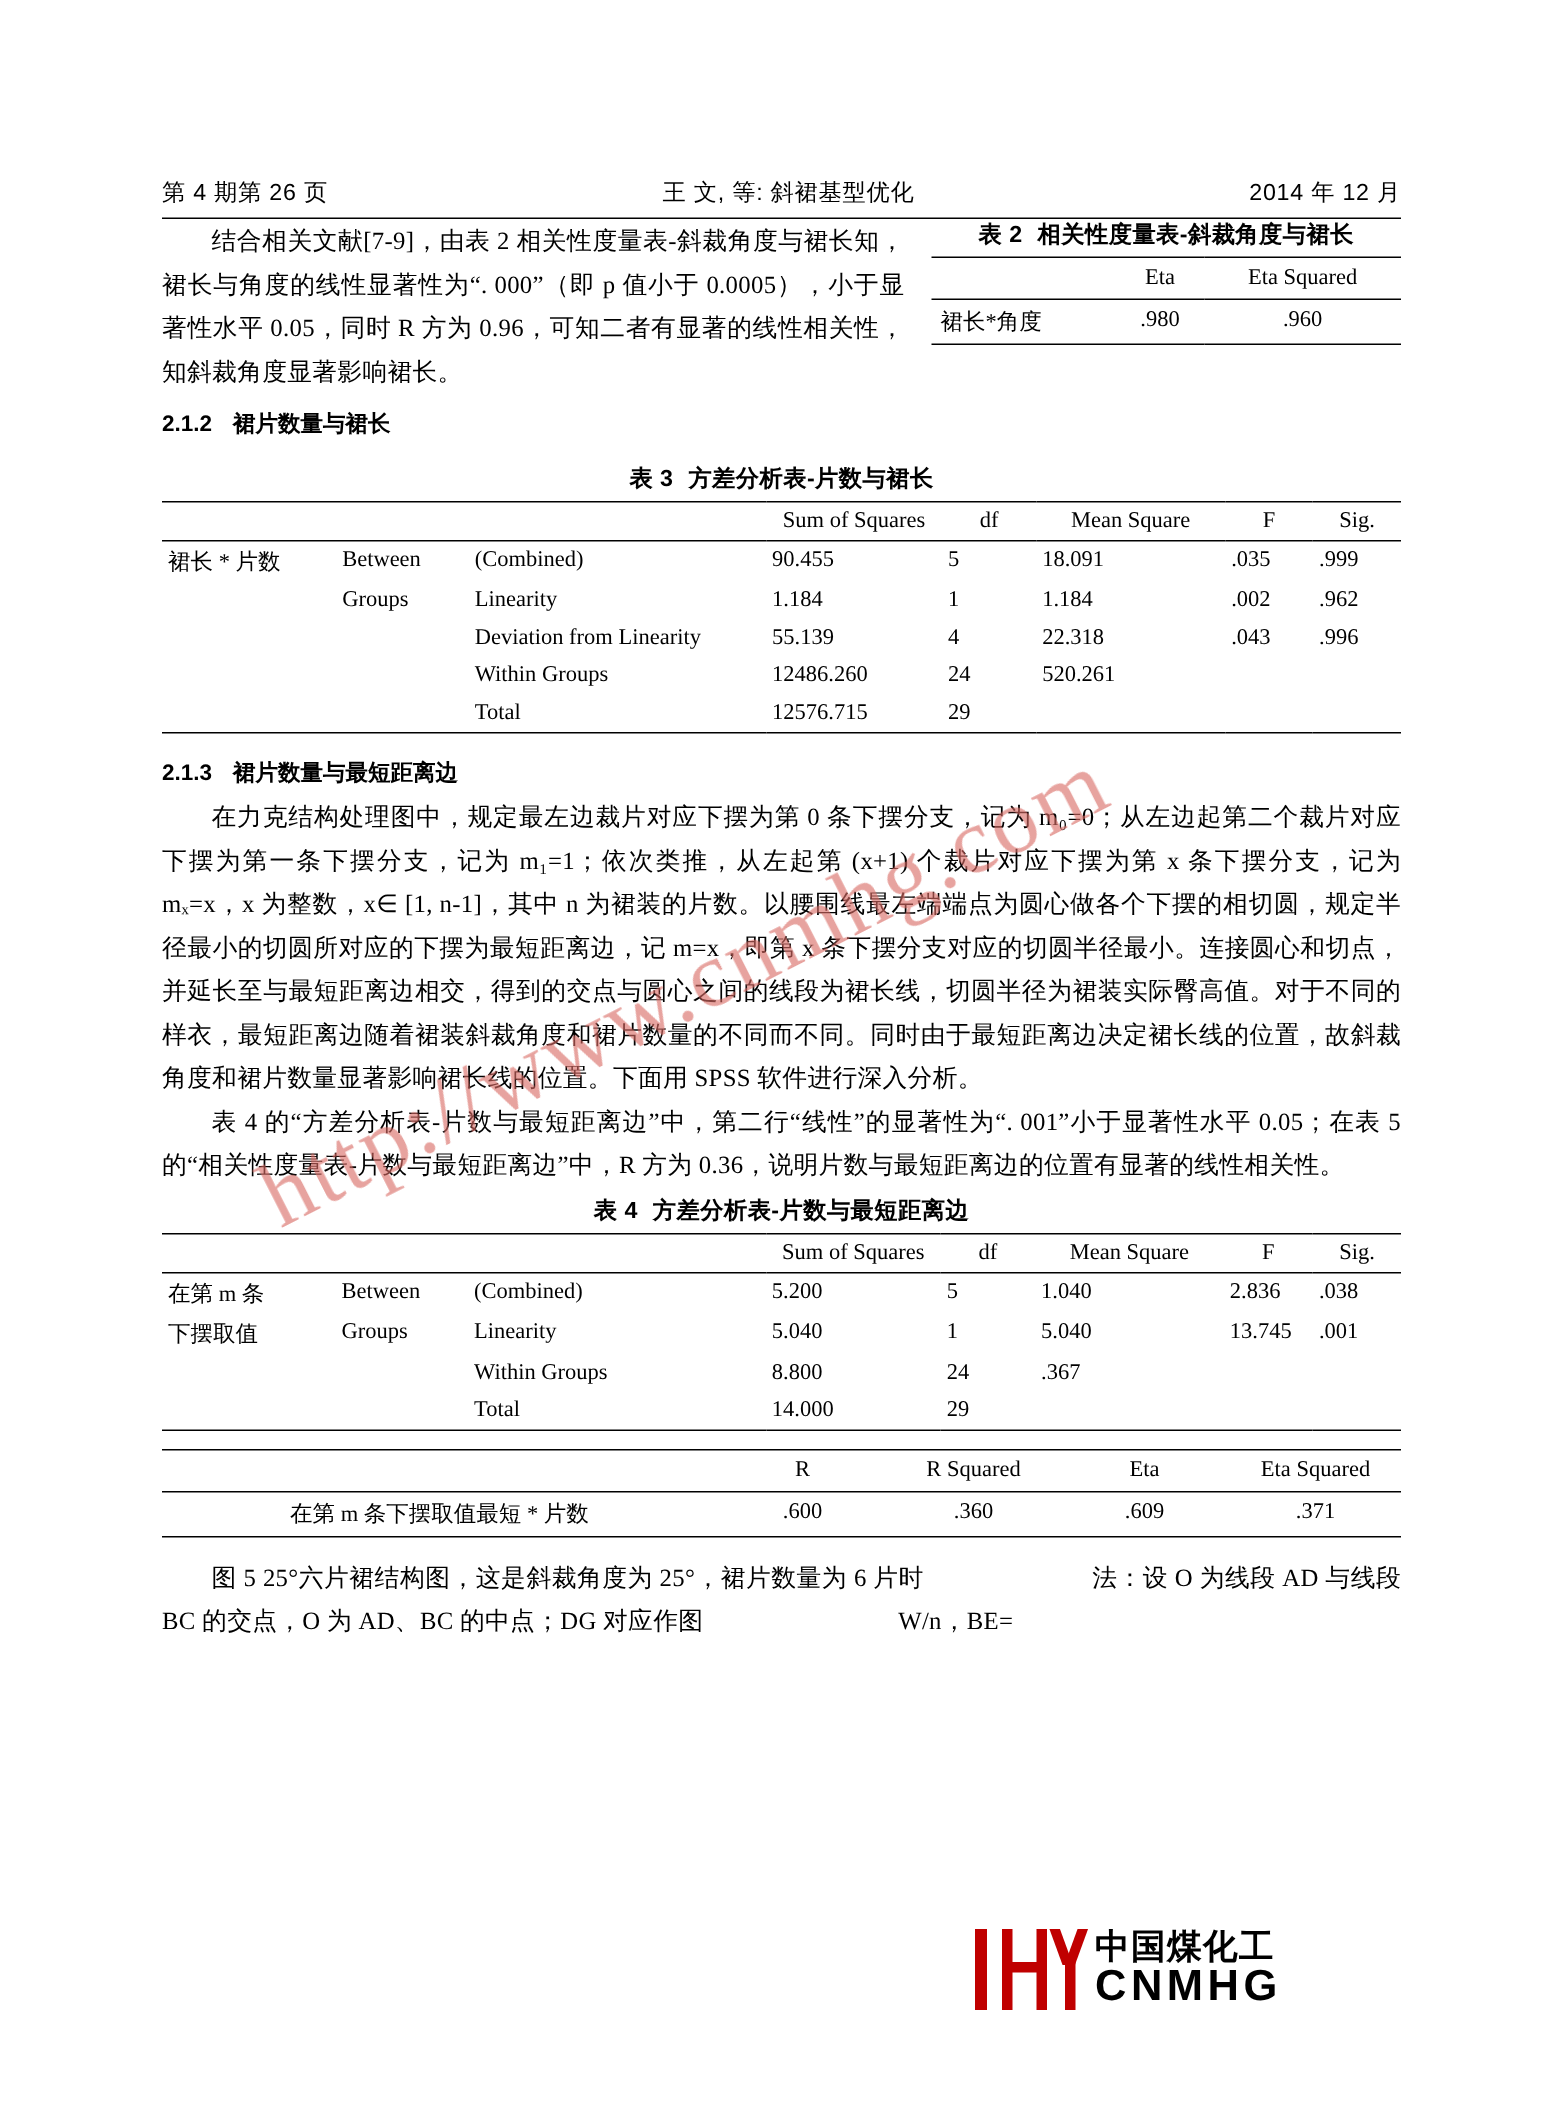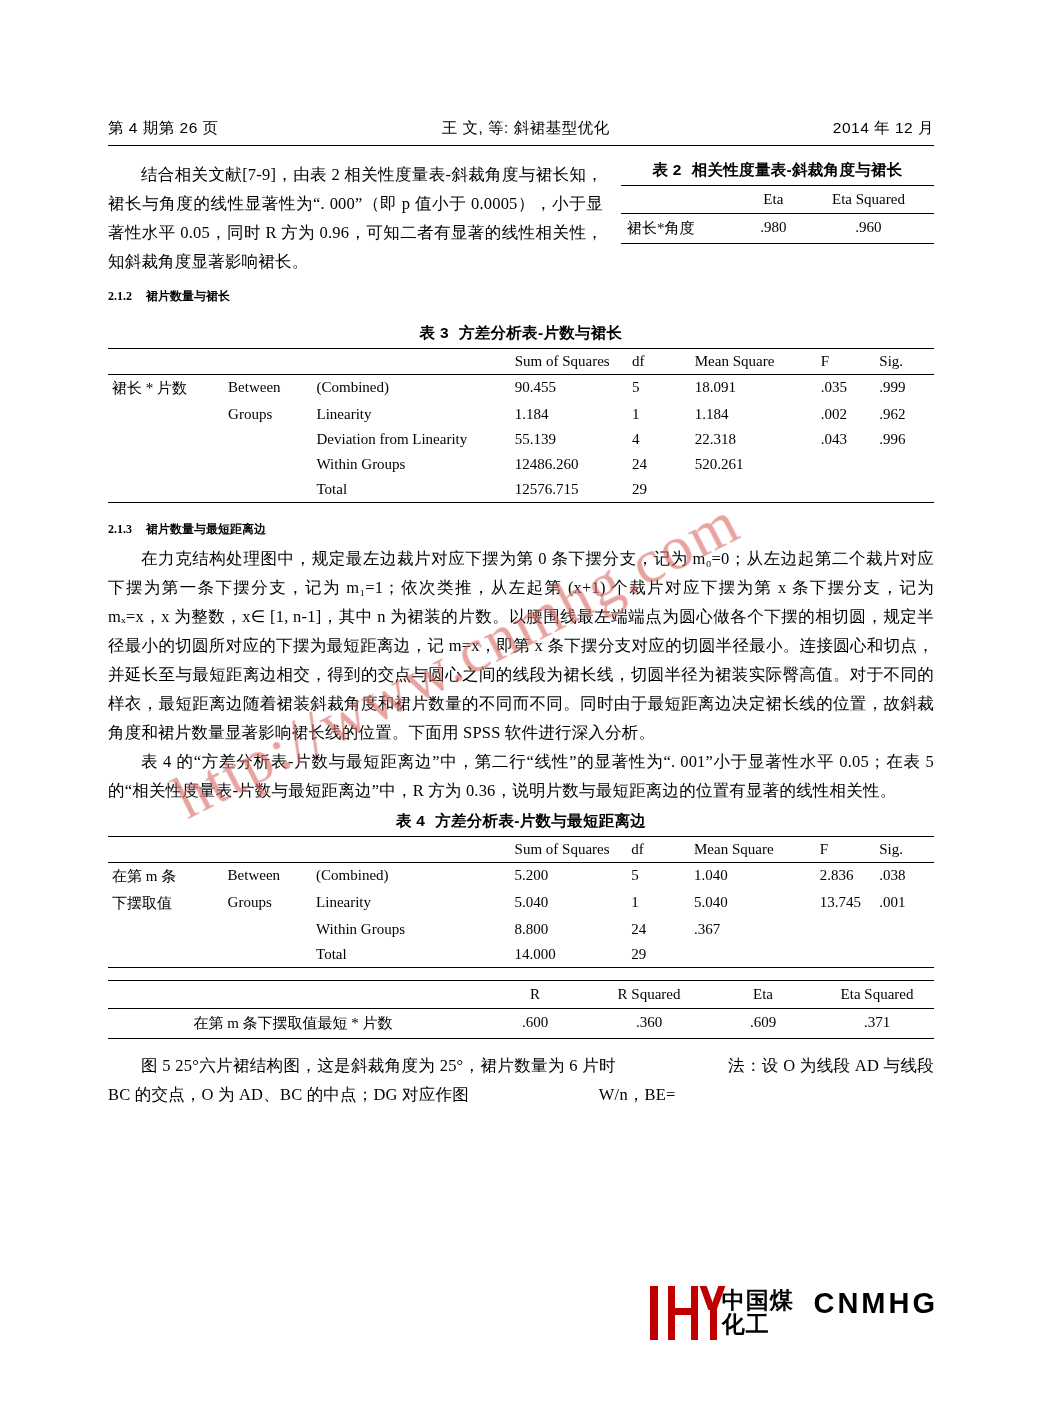--- a/index.html
+++ b/index.html
@@ -44,33 +44,32 @@
 
   p.para {
     font-size: 16.5px;
     line-height: 29px;
     margin: 0;
     text-align: justify;
     letter-spacing: .2px;
   }
   p.indent { text-indent: 2em; }
   .section-head {
-    font-size: 12px;
+    font-size: 15px;
     line-height: 29px;
     margin: 0;
-    font-family: Liberation Serif, serif;
+    font-family: Liberation Sans, sans-serif;
     font-weight: bold;
   }
   .section-head .num { margin-right: 14px; }
 
   
   .toprow {
     display: flex;
     gap: 18px;
-    margin-top: 14px;
   }
   .toprow .lefttext { width: 495px; }
   .toprow .righttab { width: 313px; }
 
   .tbl-title {
     text-align: center;
     font-family: "Liberation Sans", sans-serif;
     font-weight: bold;
     font-size: 15.5px;
     margin-bottom: 4px;
@@ -96,21 +95,21 @@
   .hdr td { text-align: center; }
   .num { text-align: left; }
 
   
   #table2 td { padding: 5px 6px; }
   #table2 .c { text-align: center; }
 
   
   .t34 { margin-top: 2px; }
   .t34 td { padding: 3.5px 4px; font-size: 15px; }
-  .t34 .chead { text-align: left; }
+  .t34 .chead { text-align: center; }
   .t34 .lbl { white-space: nowrap; }
 
   .block { margin-top: 12px; }
   .block-tight { margin-top: 6px; }
 
   
   #table5 td { padding: 5px 6px; font-size: 15px; }
   #table5 .c { text-align: center; }
 
   
@@ -146,21 +145,21 @@
     width: 72px;
     height: 60px;
     position: relative;
   }
   .logo-mark .bar {
     position: absolute;
     background: #c00000;
   }
   .logo-text {
     display: flex;
-    flex-direction: row;
+    flex-direction: column;
     justify-content: center;
     line-height: 1.05;
   }
   .logo-cn {
     font-family: "Liberation Sans", sans-serif;
     font-weight: bold;
     font-size: 23px;
     letter-spacing: 1px;
   }
   .logo-en {

